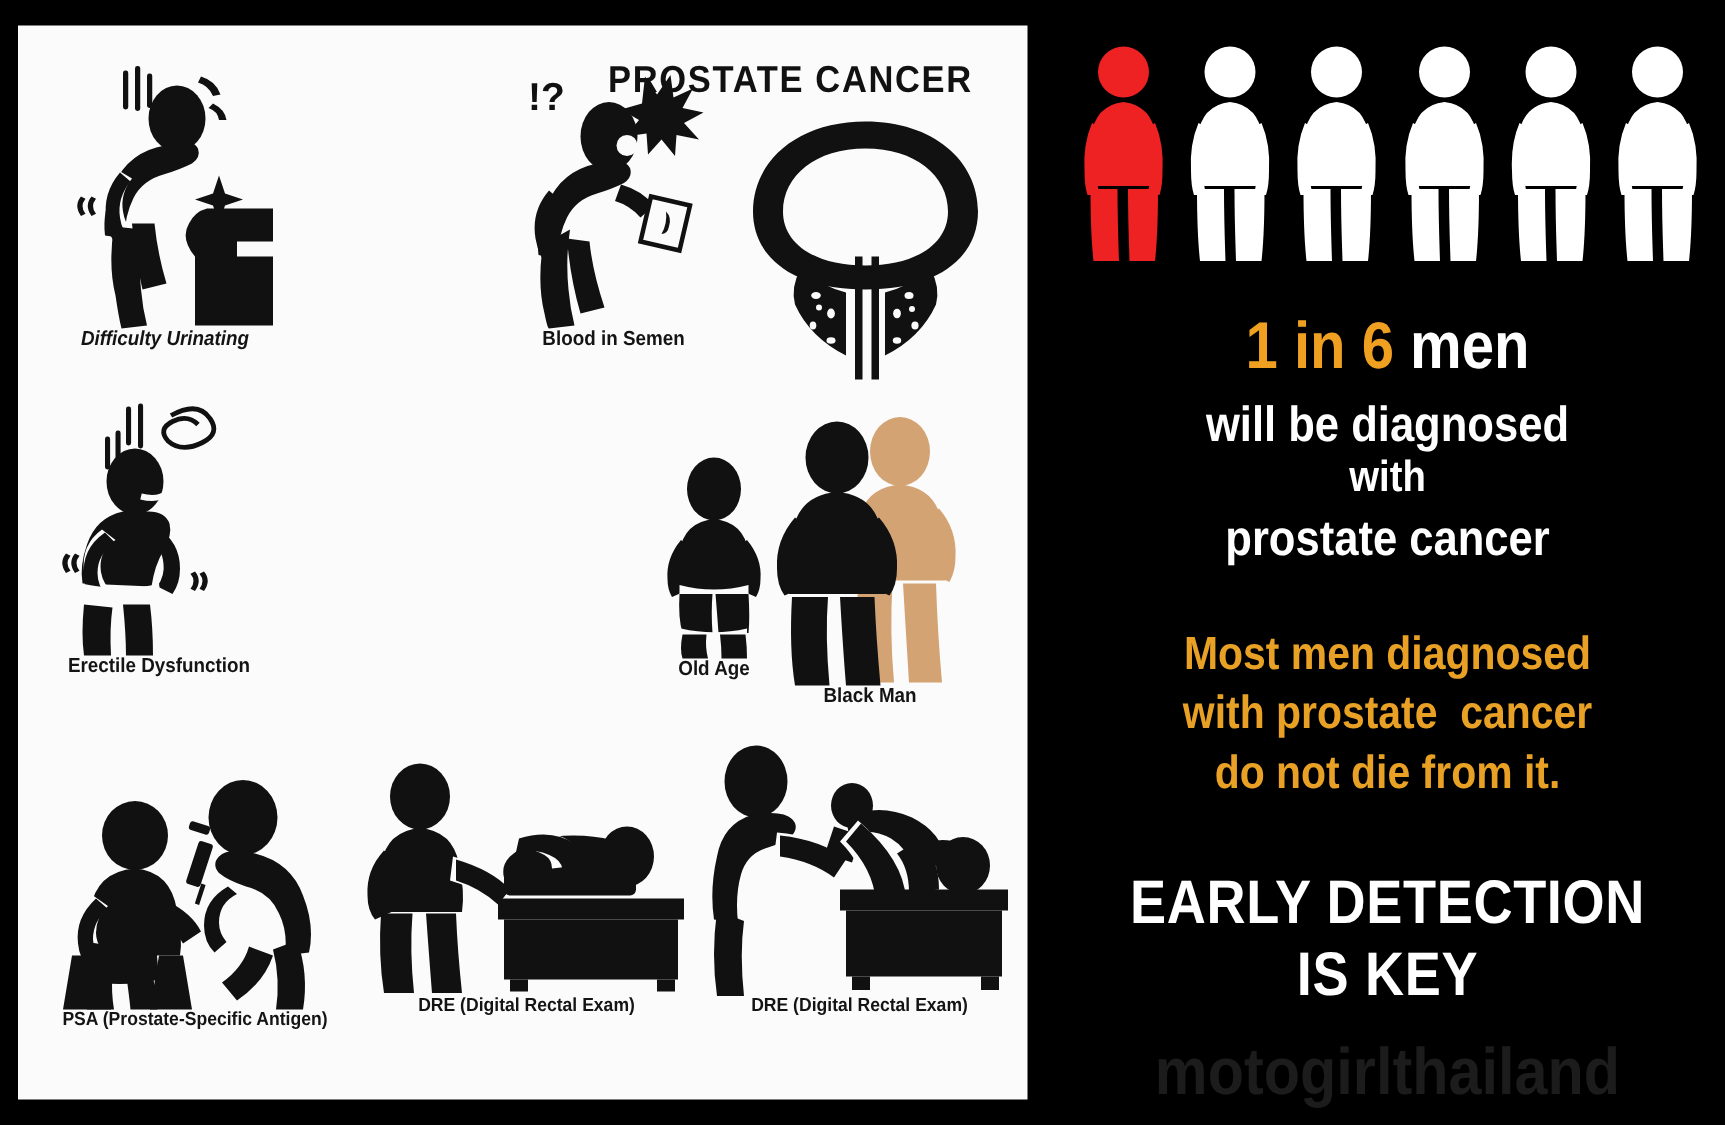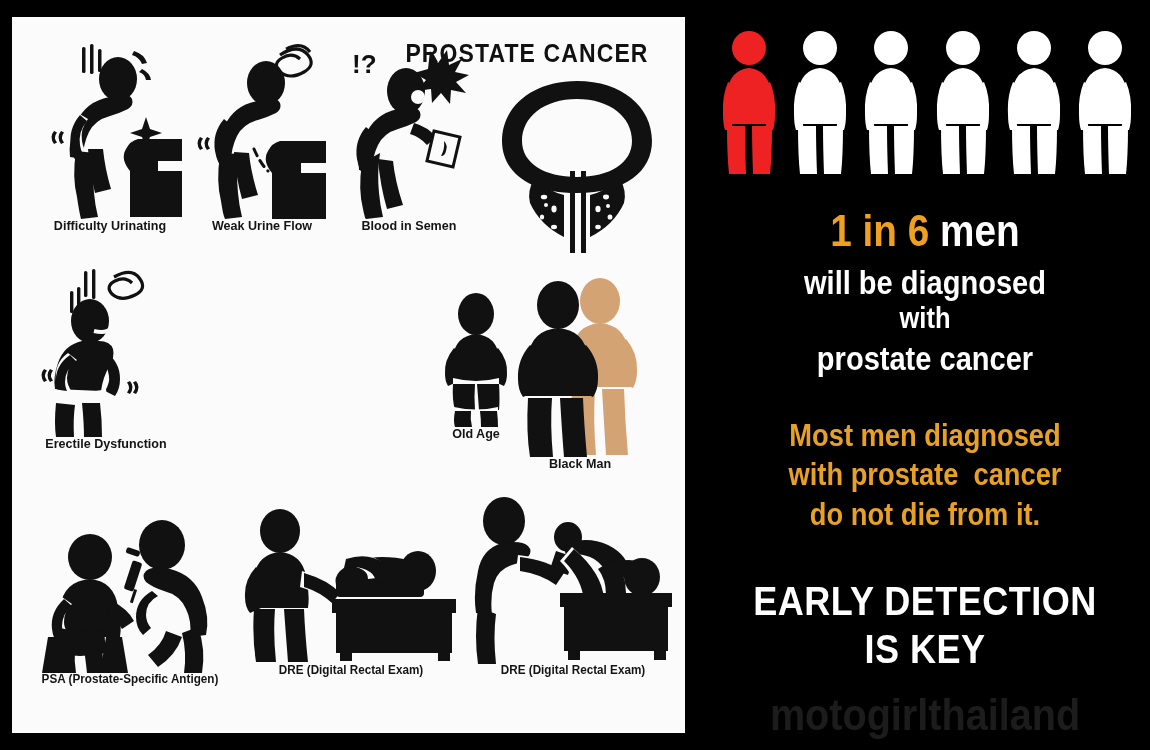--- a/index.html
+++ b/index.html
@@ -84,21 +84,21 @@
 </style>
 </head>
 <body>
 
 <div id="poster">
 
   <div id="symptom-panel">
 
     <div class="pc-title">PROSTATE CANCER</div>
 
-    <div class="cell" style="left:18px; top:22px; width:160px;">
+    <div class="cell" style="left:18px; top:22px; width:160px;font-style:italic;">
       <div class="art">
         <svg width="160" height="180" viewBox="0 0 160 180">
           <g fill="#111">
 
             <rect x="52" y="8" width="3.5" height="26" rx="1.6"></rect>
             <rect x="60" y="5" width="3.5" height="30" rx="1.6"></rect>
             <rect x="68" y="10" width="3.5" height="23" rx="1.6"></rect>
             <path d="M104 12 q10 3 13 12 l-5 1 q-3-7-10-9z"></path>
             <path d="M112 30 q8 4 9 11 l-5 0 q-1-6-7-8z"></path>
 
@@ -119,48 +119,20 @@
             <path d="M112 122 q5 6 0 13 l-3-1.5 q4-5 0-10z"></path>
             <path d="M105 122 q5 6 0 13 l-3-1.5 q4-5 0-10z"></path>
 
             <path d="M108 100 h44 v22 h-24 v10 h24 v46 h-52 v-46 q-10-12 -4-22 q4-8 12-10z"></path>
           </g>
         </svg>
       </div>
       <div class="caption">Difficulty Urinating</div>
     </div>
 
-    <div class="cell" style="left:170px; top:22px; width:160px;">
-      <div class="art">
-        <svg width="160" height="180" viewBox="0 0 160 180">
-          <g fill="#111">
-
-            <path d="M98 16 q18-12 28 0 q8 10 -4 17 q-14 8 -24 0 q-8-8 2-14 q10-6 18 1" fill="none" stroke="#111" stroke-width="3.2"></path>
-            <path d="M104 10 q16-8 24 3" fill="none" stroke="#111" stroke-width="3"></path>
-
-            <ellipse cx="84" cy="44" rx="19" ry="22"></ellipse>
-
-            <path d="M76 62 q-24 4 -34 26 q-8 18 -6 34 l13 2 q0-15 6-27 q6-12 21-16 q10-3 18-7 q6-4 4-10 q-3-6-12-3 z"></path>
-
-            <path d="M42 80 q-12 14 -9 32 q2 12 9 20 l7-6 q-6-8-7-16 q-2-13 7-24z"></path>
-
-            <path d="M38 116 q-4 26 1 46 q2 14 4 18 l17-2 q-3-12-4-24 q-2-20 1-40z"></path>
-            <path d="M52 113 q2 26 8 47 l16-4 q-7-22-9-42z"></path>
-
-            <path d="M72 110 q6 14 14 22" fill="none" stroke="#111" stroke-width="3" stroke-dasharray="7 6" stroke-linecap="round"></path>
-
-            <path d="M18 98 q-5 6 0 13 l3-1.5 q-4-5 0-10z"></path>
-            <path d="M25 98 q-5 6 0 13 l3-1.5 q-4-5 0-10z"></path>
-
-            <path d="M98 102 h46 v22 h-25 v10 h25 v46 h-54 v-46 q-10-12 -4-22 q4-8 12-10z"></path>
-          </g>
-        </svg>
-      </div>
-      <div class="caption">Weak Urine Flow</div>
-    </div>
 
     <div class="cell" style="left:322px; top:22px; width:150px;">
       <div class="art">
         <svg width="150" height="180" viewBox="0 0 150 180">
           <g fill="#111">
 
             <text x="18" y="34" font-family="Liberation Sans, sans-serif" font-size="26" font-weight="700">!?</text>
 
             <path d="M96 12 l8 12 l9-13 l2 15 l13-6 l-7 13 l14 3 l-13 7 l10 11 l-15-3 l-1 14 l-9-11 l-9 10 l-1-14 l-14 2 l9-11 l-12-7 l14-4z"></path>
 
@@ -245,21 +217,21 @@
             <path d="M100 112 q5 6 0 13 l-3-1.5 q4-5 0-10z"></path>
             <path d="M106 112 q5 6 0 13 l-3-1.5 q4-5 0-10z"></path>
           </g>
         </svg>
       </div>
       <div class="caption">Erectile Dysfunction</div>
     </div>
 
 
 
-    <div class="cell" style="left:412px; top:275px; width:104px;">
+    <div class="cell" style="left:412px; top:287px; width:104px;">
       <div class="art">
         <svg width="104" height="135" viewBox="0 0 104 135">
           <g fill="#111">
             <ellipse cx="52" cy="22" rx="18" ry="21"></ellipse>
 
             <path d="M34 40 q18 9 36 0 l0 6 q-18 9 -36 0z" fill="#fbfbfb"></path>
 
             <path d="M52 42 q-20 2 -23 22 q-3 14 -2 26 l50 0 q1-12 -2-26 q-3-20 -23-22z"></path>
 
             <path d="M30 56 q-10 12 -9 26 q0 7 3 12 l9-4 q-3-5 -3-10 q0-11 8-18z"></path>

